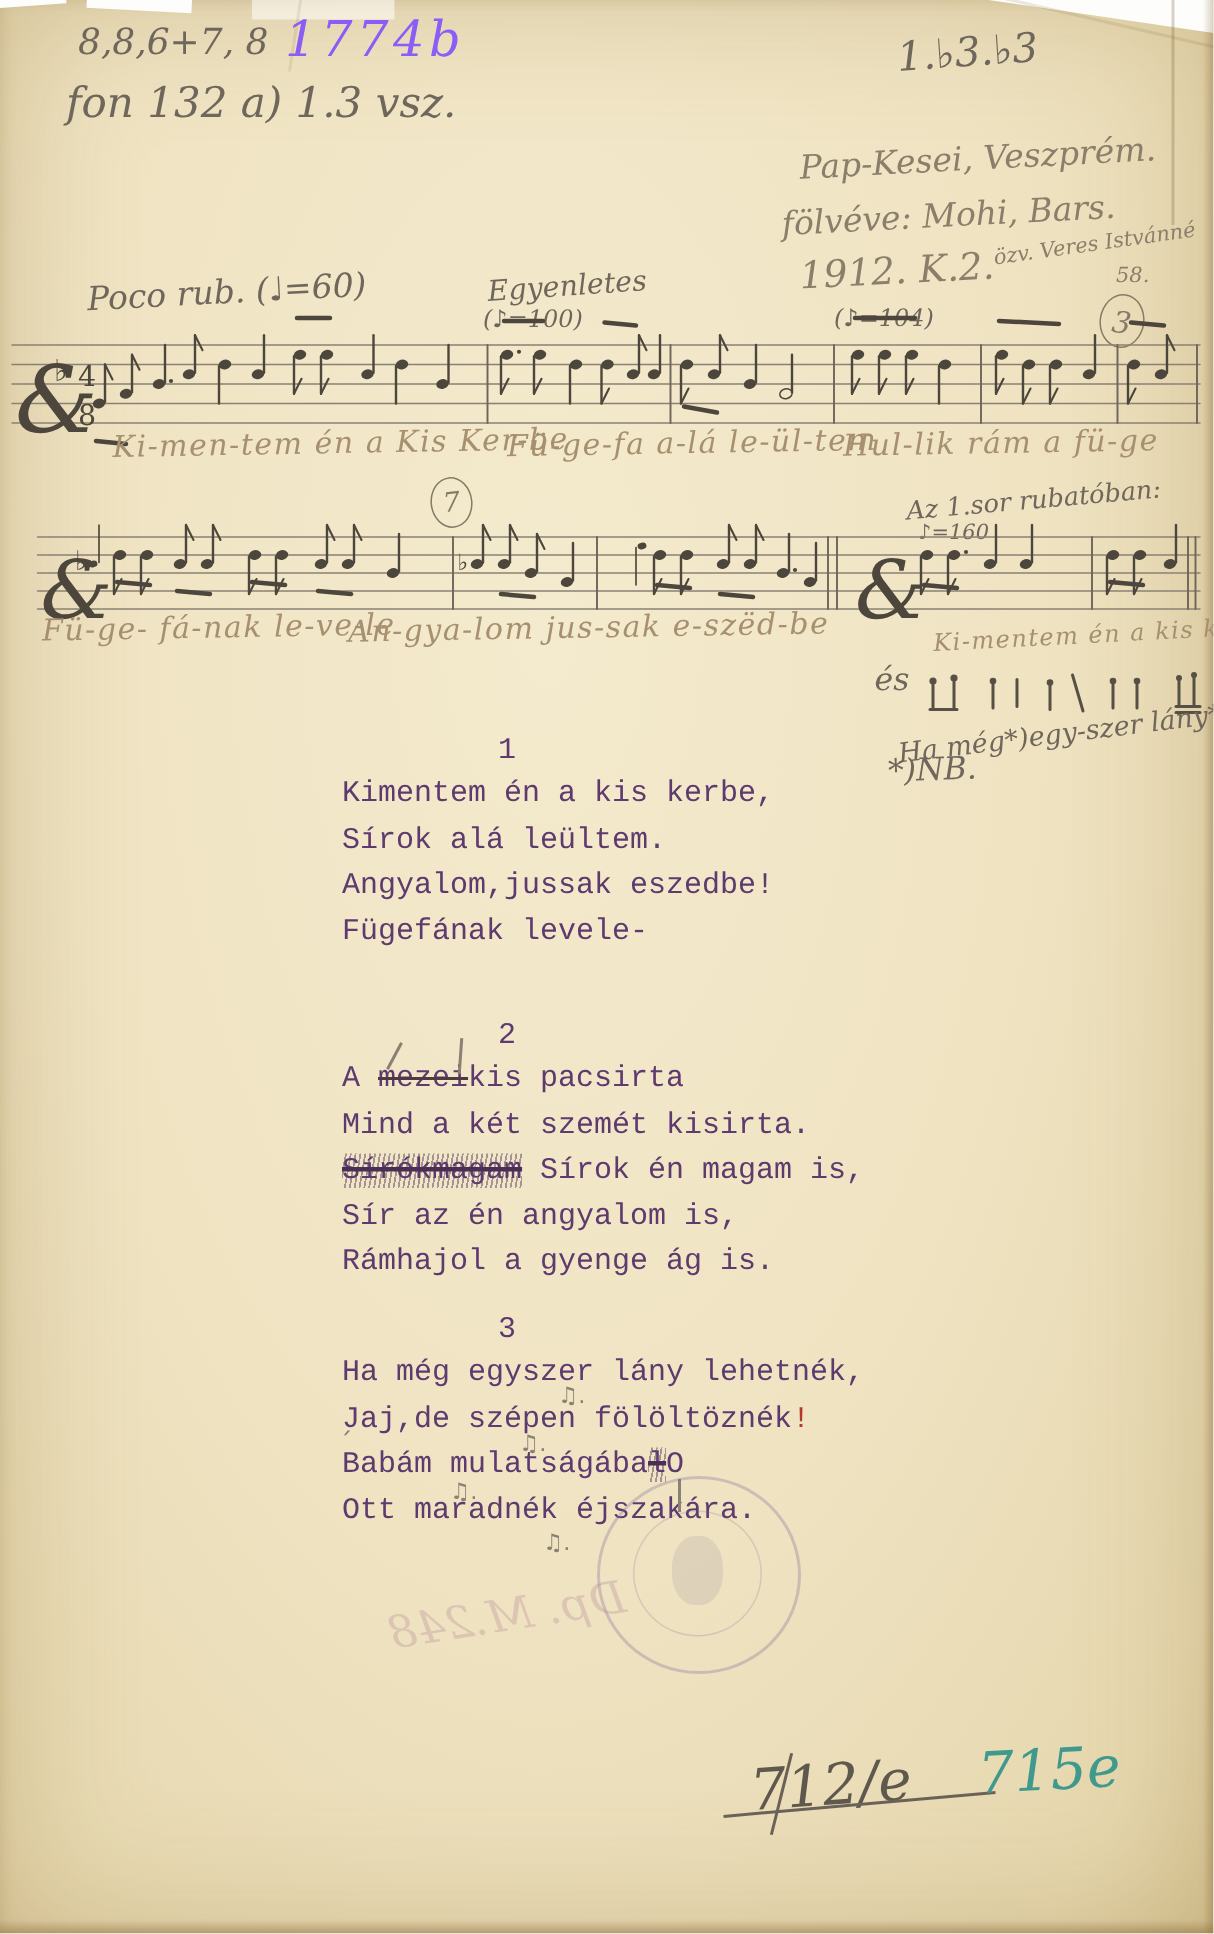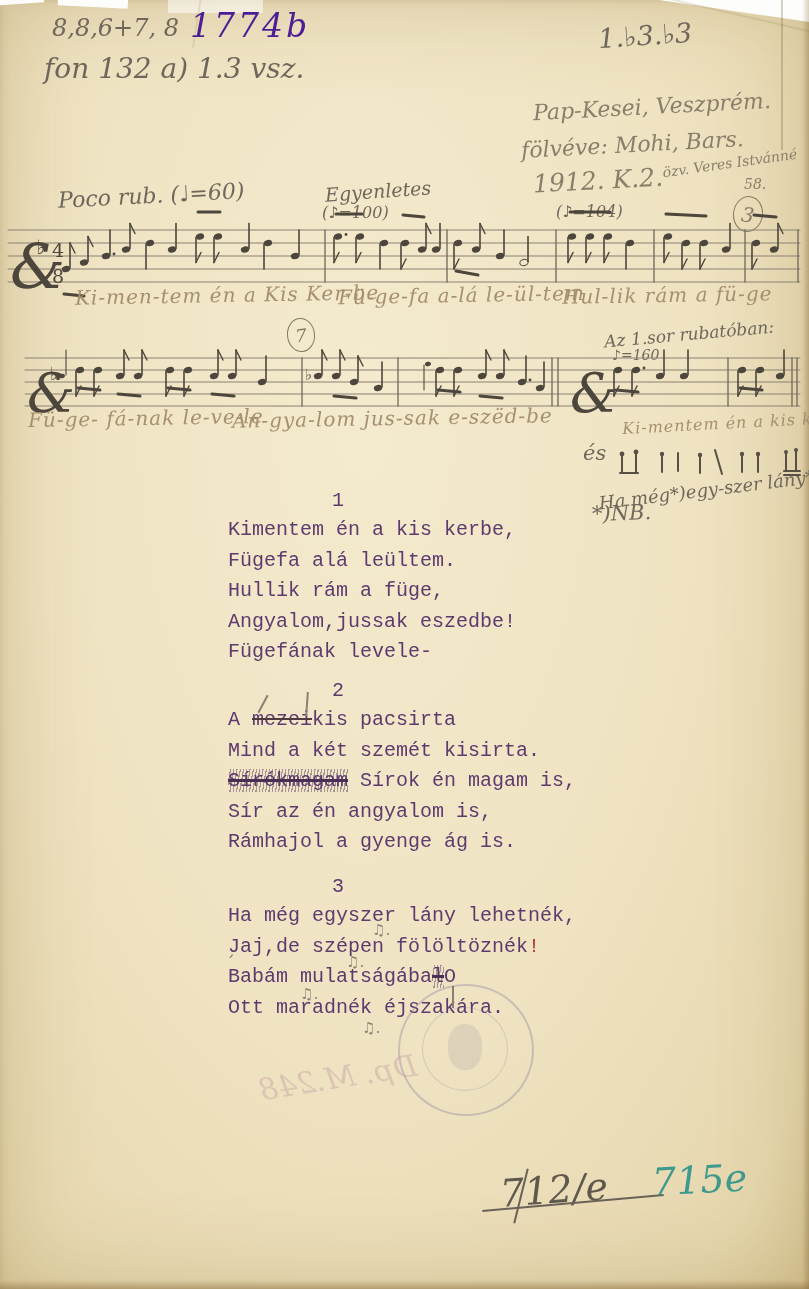--- a/index.html
+++ b/index.html
@@ -18,21 +18,21 @@
   .crease2{position:absolute;left:196px;top:-4px;width:2px;height:52px;background:rgba(120,96,52,.12);transform:rotate(9deg);}
   .edgeR{position:absolute;left:781px;top:0;width:2px;height:150px;background:rgba(120,96,52,.28);}
   .edgeR2{position:absolute;right:0;top:0;width:7px;height:100%;background:linear-gradient(to left, rgba(130,100,50,.30), rgba(130,100,50,0));}
   .edgeB{position:absolute;left:0;bottom:0;width:100%;height:9px;background:linear-gradient(to top, rgba(120,90,40,.35), rgba(120,90,40,0));}
 
   
   .hand{position:absolute;font-family:"DejaVu Serif", serif;font-style:italic;color:#6f675c;white-space:nowrap;}
   .hand-lt{color:#8b7e6a;}
   .lyr{position:absolute;font-family:"DejaVu Serif", serif;font-style:italic;color:#a6906f;
        font-size:20px;white-space:nowrap;letter-spacing:1px;}
-  .blue{color:#4c1d95;}
+  .blue{color:#8b5cf6;}
   .teal{color:#3f9a8d;}
   .circled{position:absolute;border:1.6px solid #857a66;border-radius:50%;color:#857a66;
      font-family:"DejaVu Serif", serif;font-style:italic;text-align:center;}
 
   
   .typed{font-family:"Liberation Mono","DejaVu Sans Mono",monospace;color:#5e3a6e;font-size:20px;}
   .verse{position:absolute;left:228px;width:420px;}
   .vnum{margin:0 0 6px 104px;font-family:"Liberation Mono","DejaVu Sans Mono",monospace;color:#5e3a6e;font-size:20px;}
   .vline{height:30.5px;white-space:nowrap;}
   .seg-red{color:#b5352f;}
@@ -338,22 +338,21 @@
       <circle cx="172" cy="6" r="2"></circle>
         <circle cx="182" cy="4" r="2"></circle>
     </g>
   </svg>
   <div class="hand" style="left:598px;top:476px;font-size:18px;transform:rotate(-7deg);">Ha még*)egy-szer lány*)lehet</div>
   <div class="hand" style="left:592px;top:501px;font-size:21px;transform:rotate(-2deg);">*)NB.</div>
 
   <div class="verse typed" style="top:489px;">
       <div class="vnum">1</div>
       <div class="vline"><span>Kimentem én a kis kerbe,</span></div>
-      <div class="vline"><span>Fügefa alá leültem.</span></div>
-      <div class="vline"><span>Hullik rám a füge,</span></div>
+      <div class="vline"><span>Sírok alá leültem.</span></div>
       <div class="vline"><span>Angyalom,jussak eszedbe!</span></div>
       <div class="vline"><span>Fügefának levele-</span></div>
     </div>
   <div class="verse typed" style="top:679px;">
       <div class="vnum">2</div>
       <div class="vline"><span>A </span><span class="seg-struck">mezei</span><span>kis pacsirta</span></div>
       <div class="vline"><span>Mind a két szemét kisirta.</span></div>
       <div class="vline"><span class="seg-blot">Sírókmagam</span><span> Sírok én magam is,</span></div>
       <div class="vline"><span>Sír az én angyalom is,</span></div>
       <div class="vline"><span>Rámhajol a gyenge ág is.</span></div>

